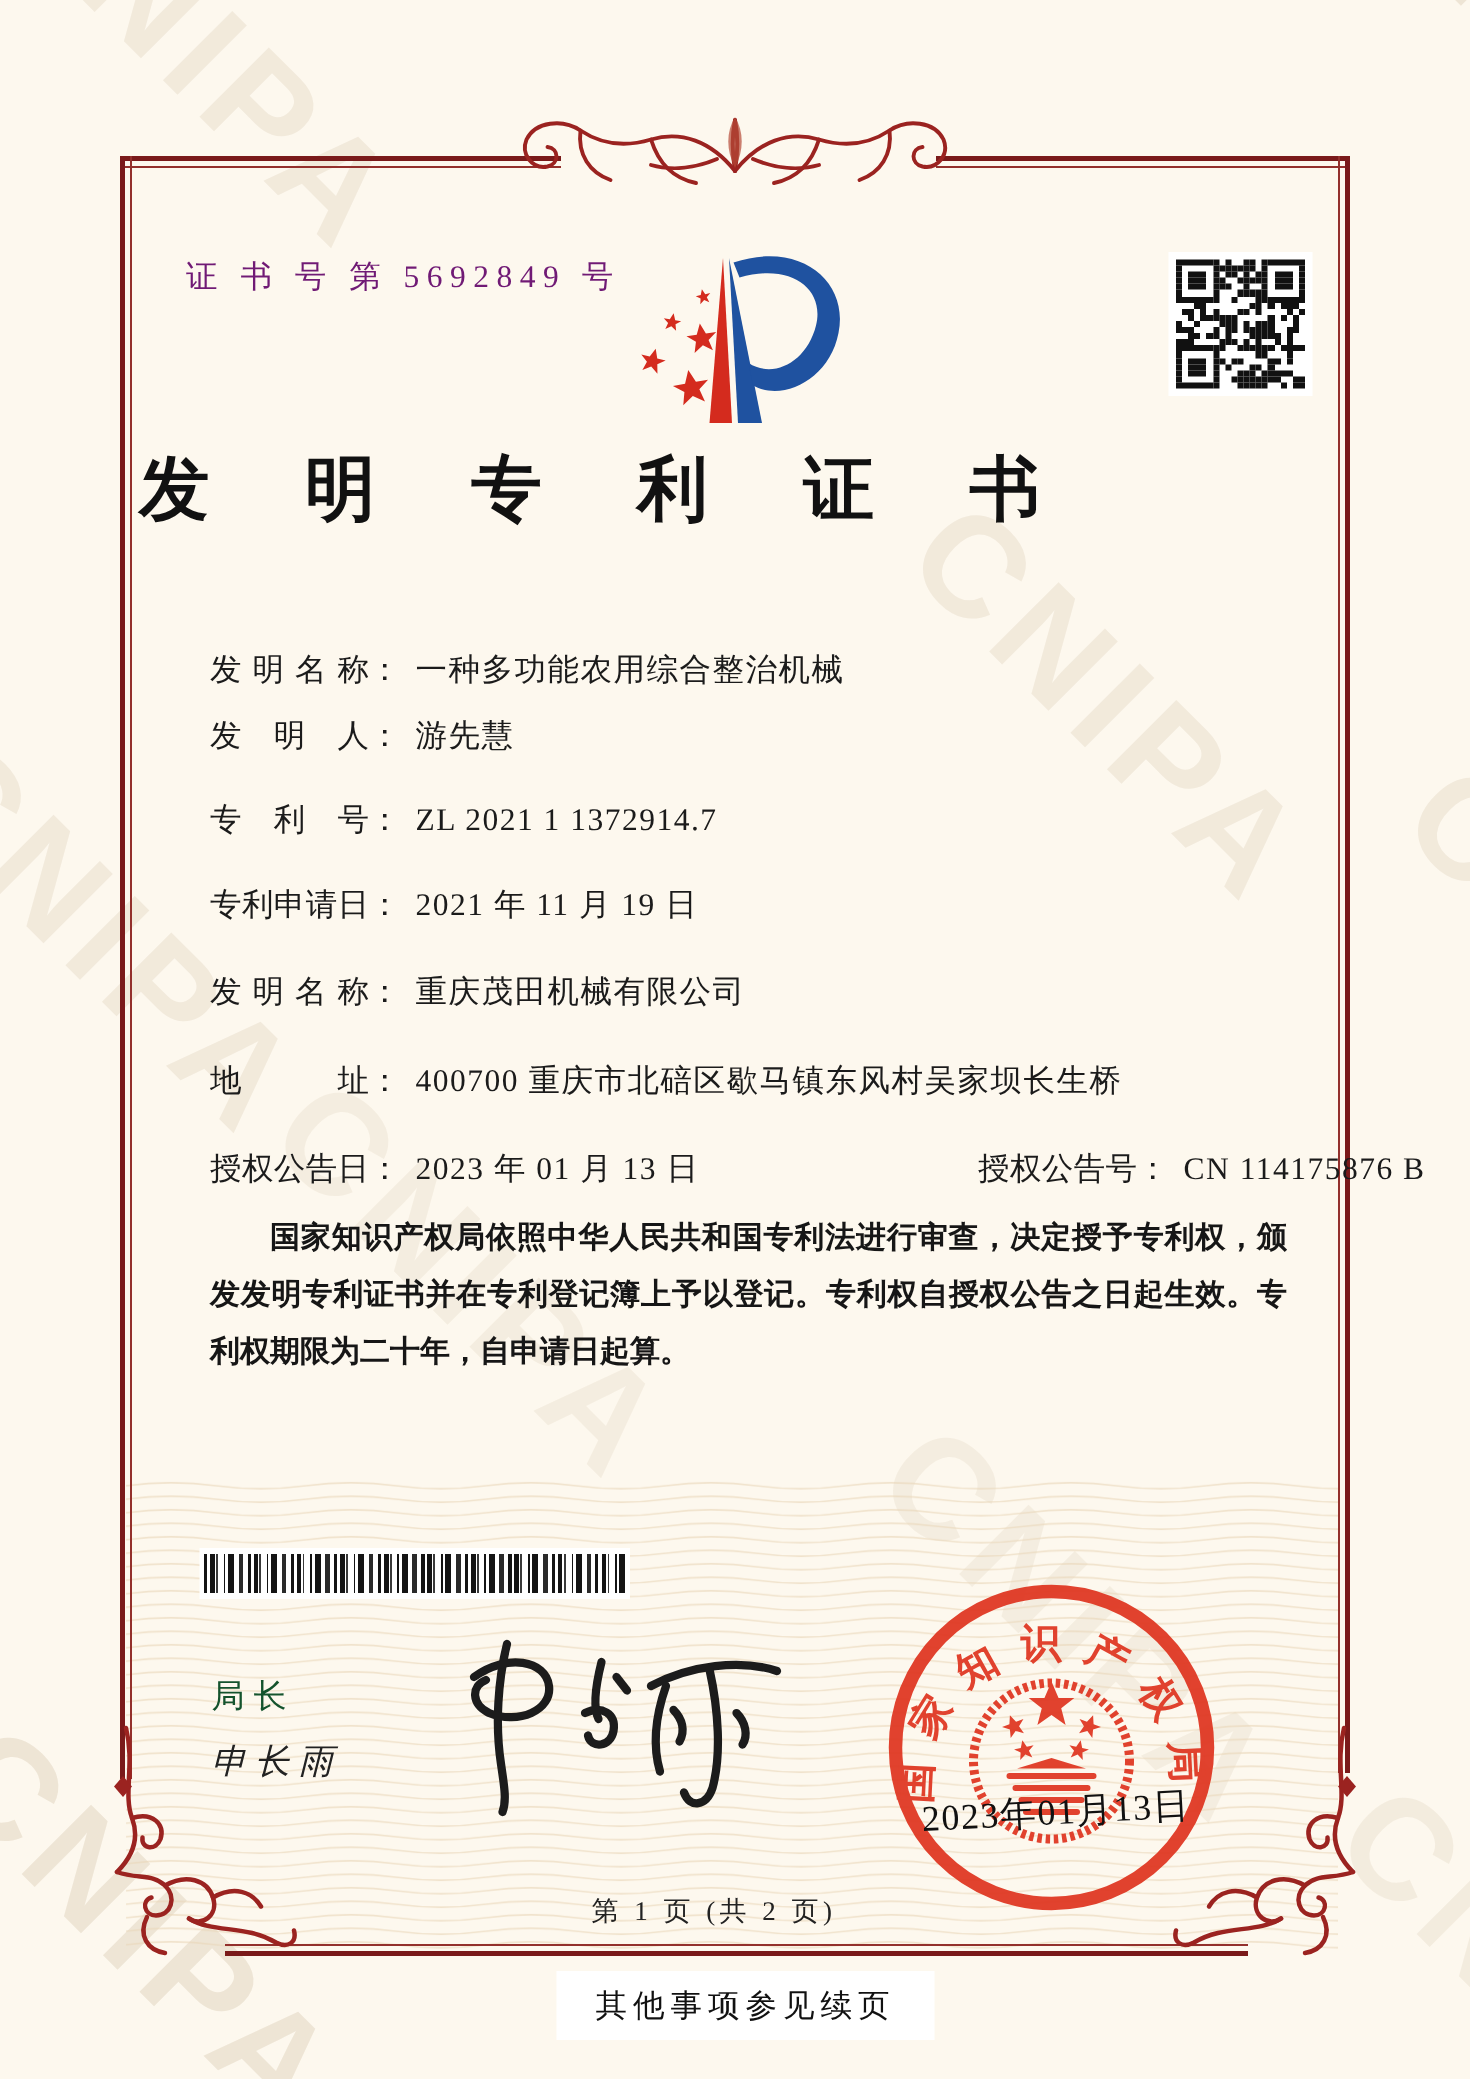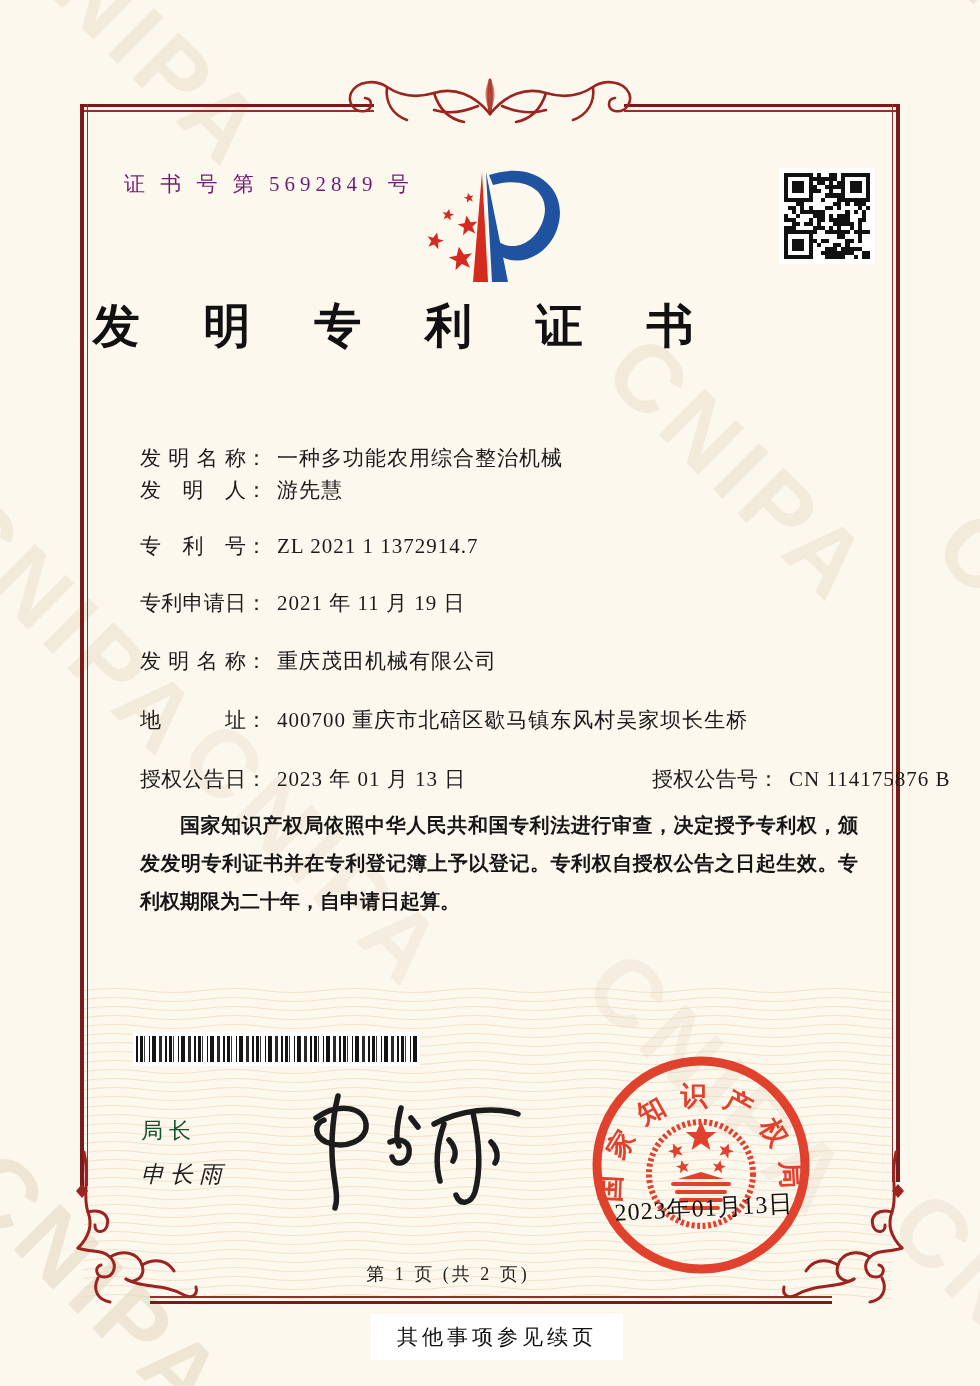--- a/index.html
+++ b/index.html
@@ -59,21 +59,21 @@
       repeating-linear-gradient(90deg,#141414 0 2px,transparent 2px 4px,#141414 4px 7px,transparent 7px 8px,#3a3a3a 8px 9px,transparent 9px 13px,#141414 13px 14px,transparent 14px 16px,#141414 16px 20px,transparent 20px 23px,#2a2a2a 23px 26px,transparent 26px 29px);
   }
   .sig-title{position:absolute;left:141px;top:1116px;font-size:22px;letter-spacing:6px;color:#14532d;}
   .sig-name{position:absolute;left:141px;top:1159px;font-size:23px;letter-spacing:6px;color:#222;font-style:italic;}
   .signature-svg{position:absolute;left:268px;top:1080px;}
   .seal{position:absolute;left:588px;top:1052px;}
   .seal-date{
     position:absolute;left:606px;top:1192px;width:196px;text-align:center;
     font-size:24px;color:#111;letter-spacing:1px;transform:rotate(-3deg);white-space:nowrap;
   }
-  .page-info{position:absolute;left:0;top:1262px;width:896px;text-align:center;font-size:18px;letter-spacing:3px;color:#222;}
+  .page-info{position:absolute;left:0;top:1262px;width:896px;text-align:center;font-size:18px;letter-spacing:3px;color:#222;padding-left:28px;}
   .cont-box{
     position:absolute;left:371px;top:1314px;width:252px;height:46px;background:#ffffff;
     text-align:center;line-height:46px;font-size:21px;letter-spacing:4px;color:#111;
   }
 </style>
 </head>
 <body>
 
 <div class="page">
 
@@ -603,21 +603,21 @@
         <div class="qm"></div>
         <div class="qm on"></div>
         <div class="qm"></div>
         <div class="qm on"></div>
         <div class="qm on"></div>
       </div>
   </div>
 
   <div class="title">发 明 专 利 证 书</div>
 
-  <div class="field" style="top:444px;">
+  <div class="field" style="top:432px;">
     <span class="flabel">发明名称</span><span class="colon">：</span><span class="fvalue">一种多功能农用综合整治机械</span>
   </div>
   <div class="field" style="top:476px;">
     <span class="flabel">发明人</span><span class="colon">：</span><span class="fvalue">游先慧</span>
   </div>
   <div class="field" style="top:532px;">
     <span class="flabel">专利号</span><span class="colon">：</span><span class="fvalue">ZL 2021 1 1372914.7</span>
   </div>
   <div class="field" style="top:589px;">
     <span class="flabel">专利申请日</span><span class="colon">：</span><span class="fvalue">2021 年 11 月 19 日</span>

